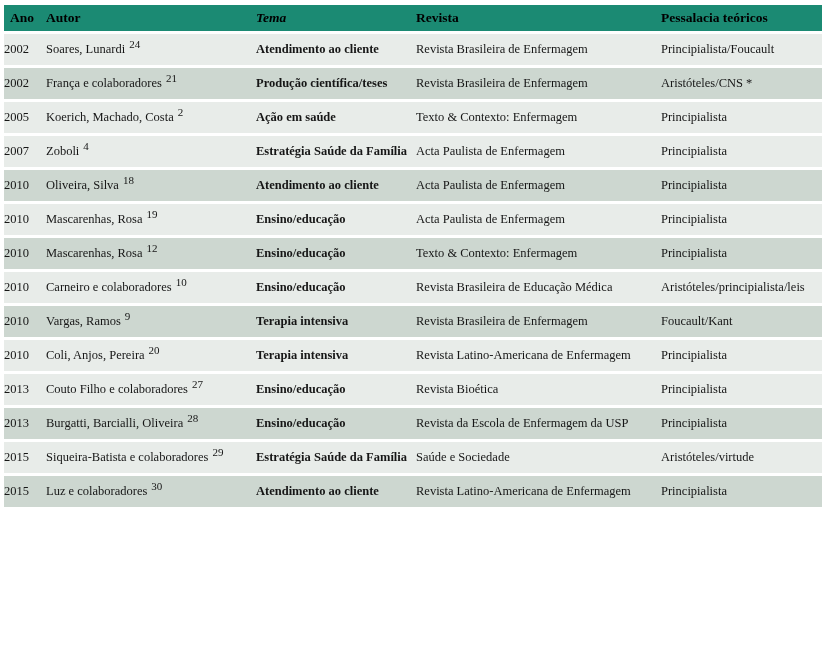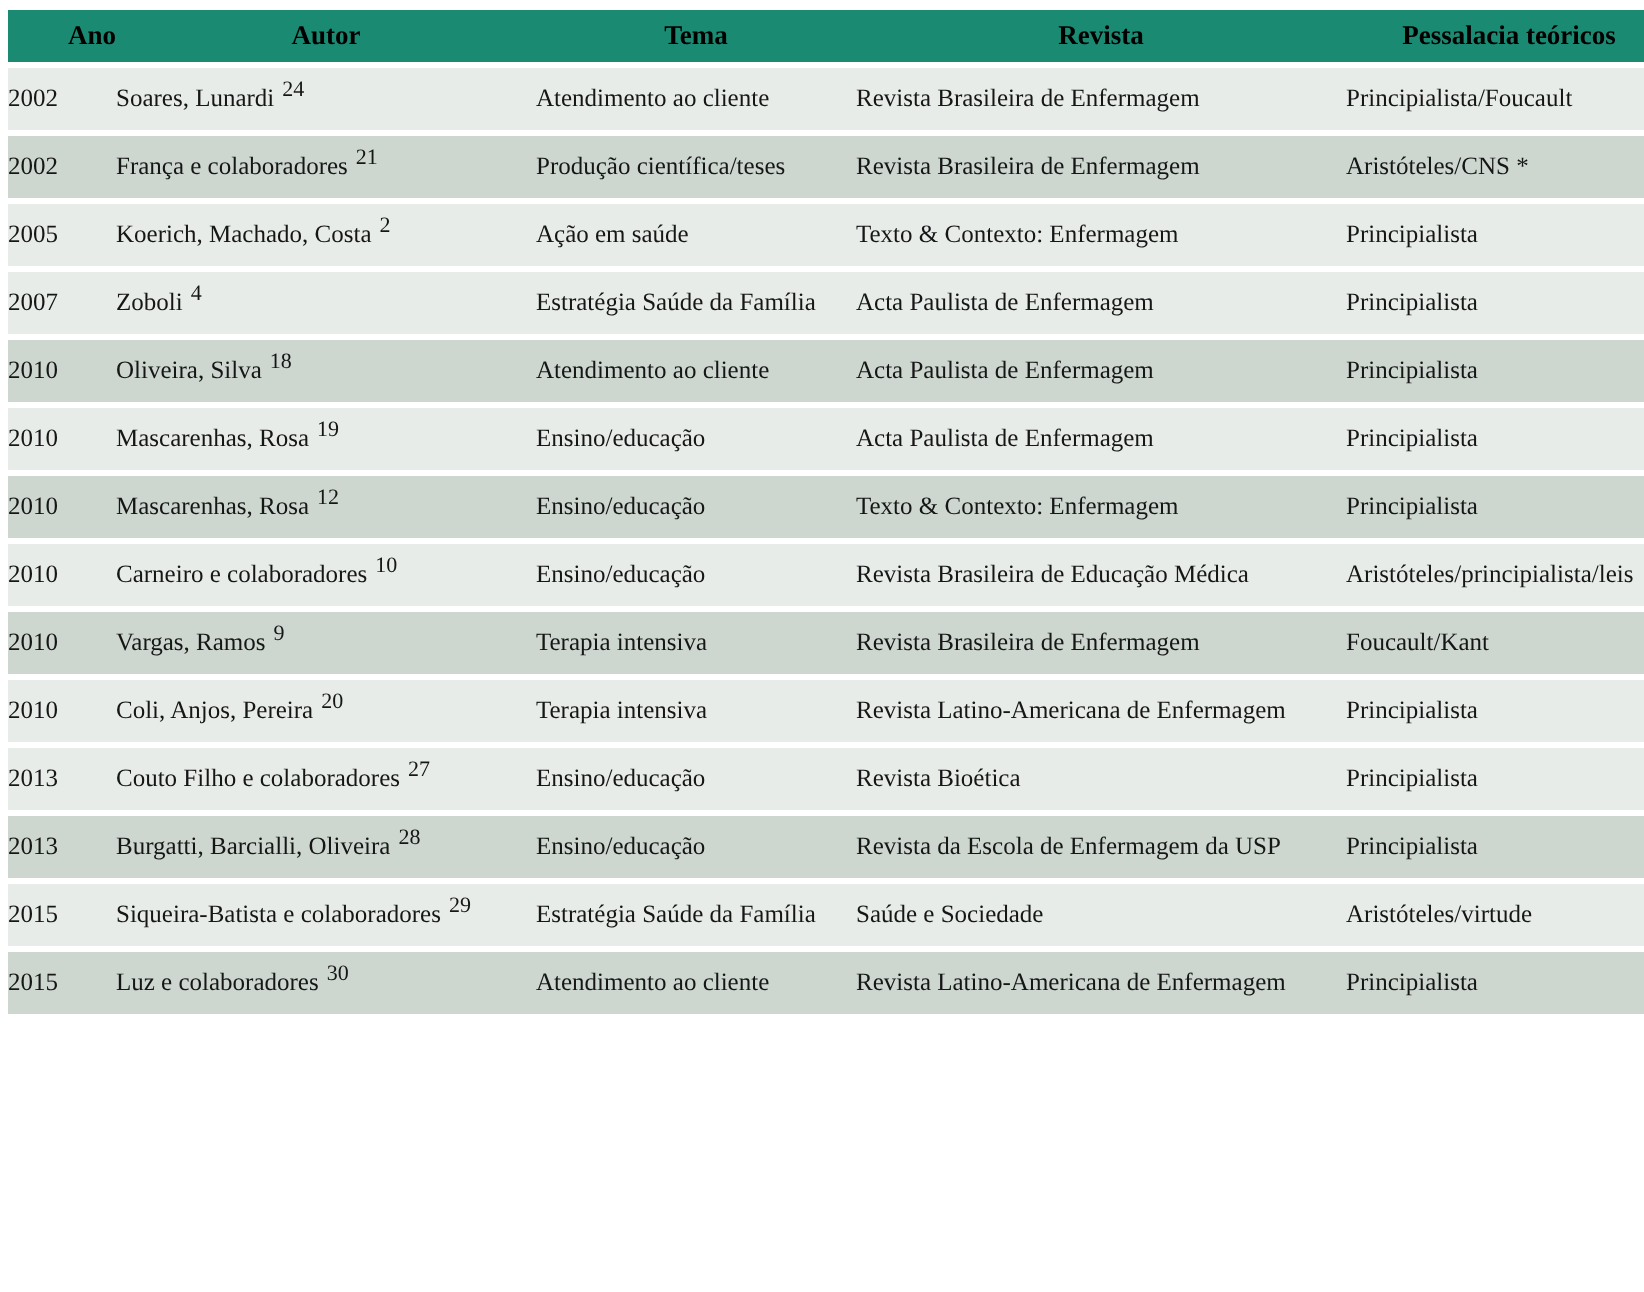--- a/index.html
+++ b/index.html
@@ -24,47 +24,47 @@
     width: 814px;
     table-layout: fixed;
   }
   table.studies th {
     background: var(--header-bg, #1b8a73);
     color: #000000;
     font-weight: bold;
     font-size: 13.5px;
     height: 26px;
     padding: 0;
-    text-align: center;
+    text-align: left;
     white-space: nowrap;
     overflow: hidden;
   }
-  table.studies th.col-ano { width: 36px; text-align: right; padding-left: 18px; }
+  table.studies th.col-ano { width: 36px; text-align: left; padding-left: 6px; }
   table.studies th.col-autor { width: 210px; }
-  table.studies th.col-tema { width: 160px; }
+  table.studies th.col-tema { width: 160px; font-style: italic; }
   table.studies th.col-revista { width: 245px; }
   table.studies th.col-conceitos { width: 163px; }
   table.studies td {
     height: 31px;
     padding: 0;
     font-size: 12.5px;
     color: #161616;
     vertical-align: middle;
     white-space: nowrap;
     overflow: hidden;
   }
   tr.row-light td { background: var(--row-light, #e8ece9); }
   tr.row-dark td { background: var(--row-dark, #cdd7d0); }
   td.cell-ano {
     color: var(--year-text, #4f4f4f);
     font-size: 12px;
     padding-left: 3px;
   }
   td.cell-autor { padding-left: 3px; }
-  td.cell-tema { padding-left: 2px; }
+  td.cell-tema { padding-left: 2px; font-weight: bold; }
   td.cell-revista { padding-left: 2px; }
   td.cell-conceitos { padding-left: 2px; }
   .ref-sup {
     font-size: 11px;
     position: relative;
     top: -5px;
     margin-left: 4px;
     color: #161616;
   }
 </style>

